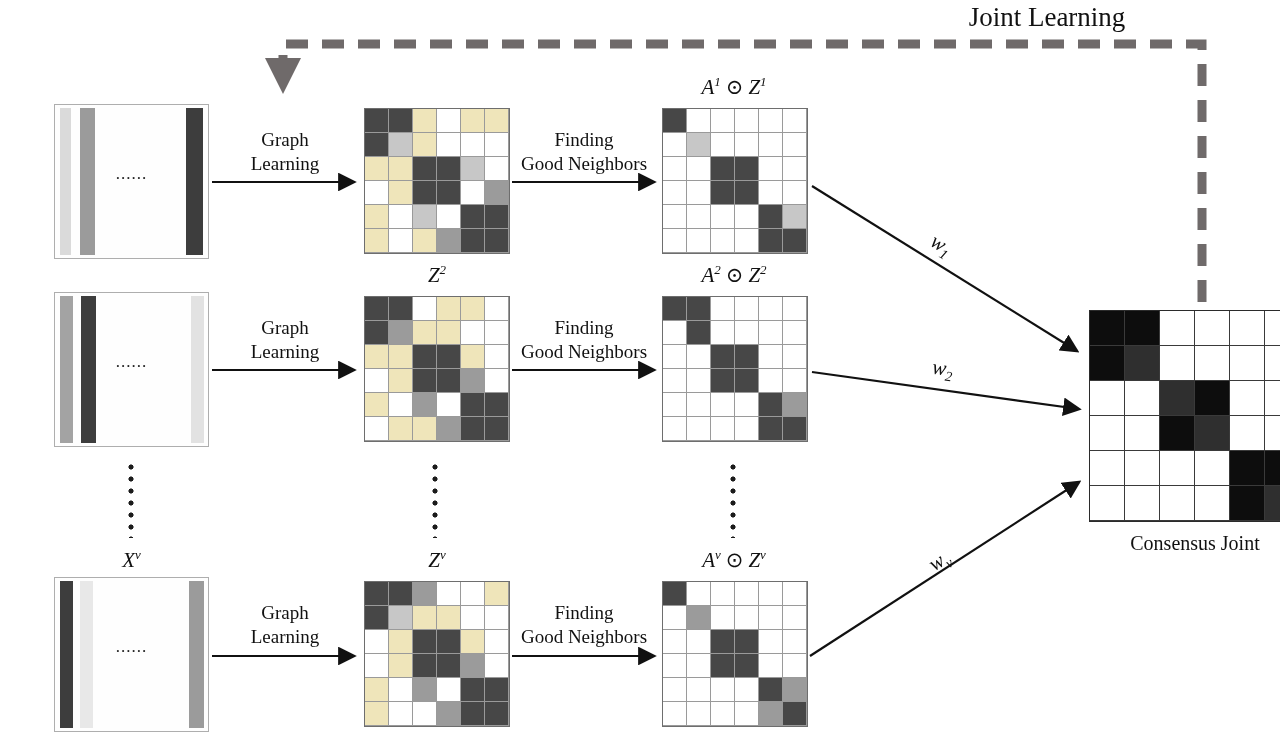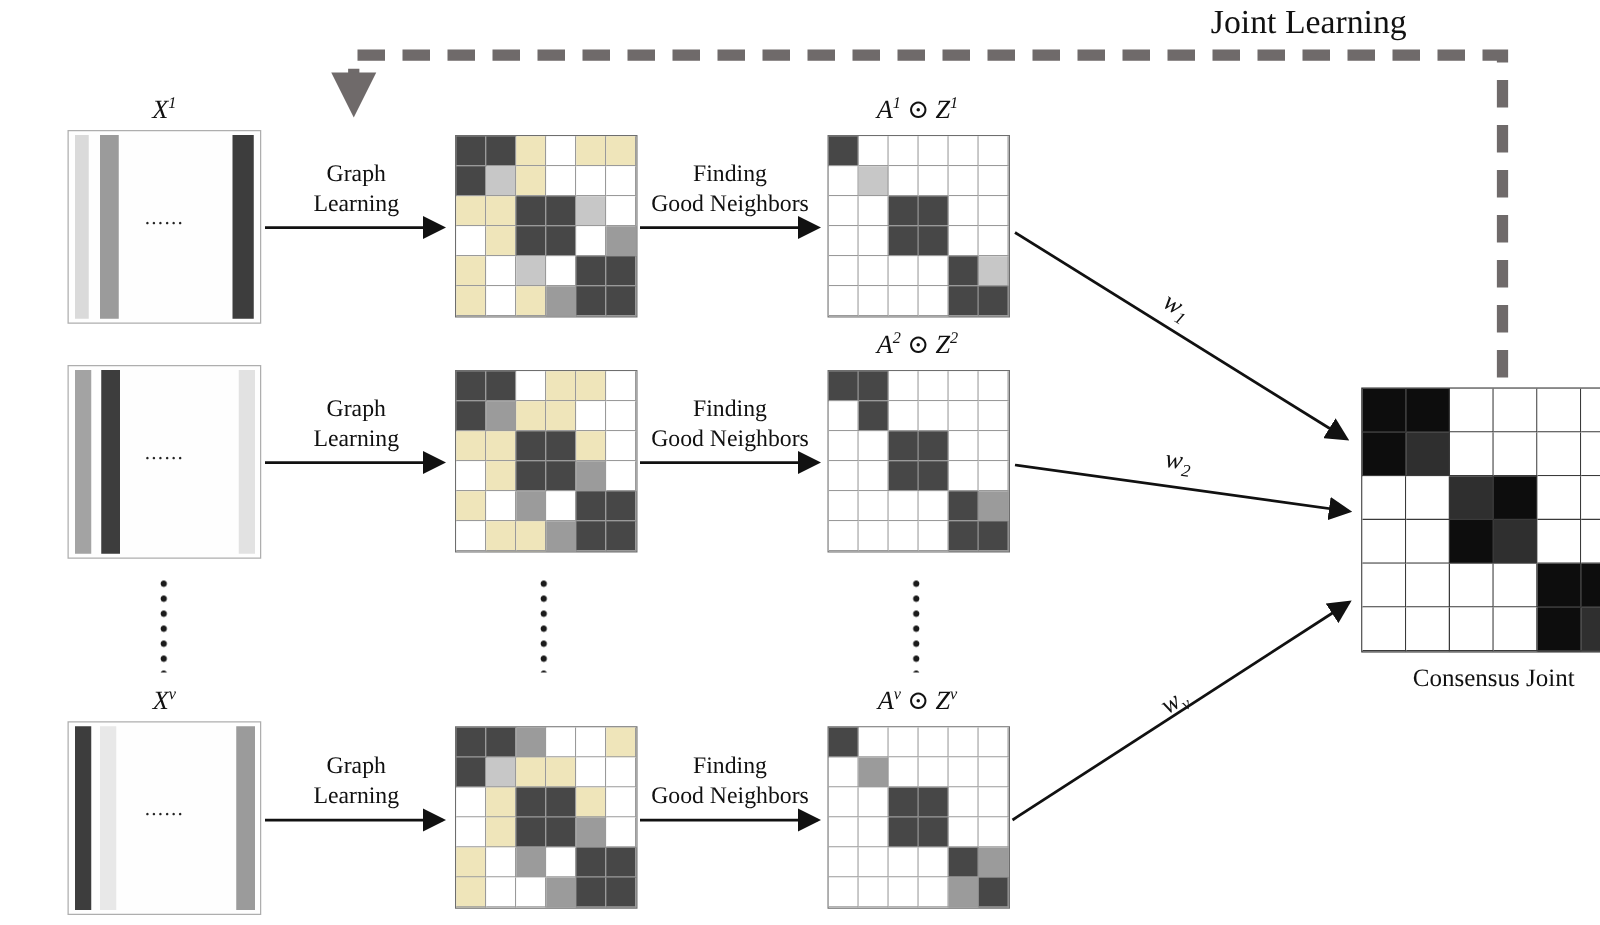--- a/index.html
+++ b/index.html
@@ -34,23 +34,20 @@
   .consensus-label{font-size:20px;text-align:center;}
   svg.overlay{position:absolute;left:0;top:0;pointer-events:none;}
 </style>
 </head>
 <body>
 
 <div class="stage">
 
   <div class="abs joint" style="left:888px;top:2px;width:230px;">Joint Learning</div>
 
-  <div class="abs mlabel" style="left:10px;top:74px;width:155px;">
-    <i>X</i><sup>1</sup>
-  </div>
   <div class="abs xmatrix" style="left:10px;top:104px;width:155px;height:155px;">
     <div class="xdots">......</div>
   <div class="xbar" style="left: 5px; width: 11px; background: rgb(218, 218, 218);"></div>
       <div class="xbar" style="left: 25px; width: 15px; background: rgb(155, 155, 155);"></div>
       <div class="xbar" style="left: 131px; width: 17px; background: rgb(61, 61, 61);"></div>
     </div>
 
   <div class="abs arrowlabel" style="left:171px;top:128px;width:140px;">
     <div>Graph</div>
     <div>Learning</div>
@@ -151,20 +148,23 @@
   <div class="xbar" style="left: 5px; width: 13px; background: rgb(163, 163, 163);"></div>
       <div class="xbar" style="left: 26px; width: 15px; background: rgb(61, 61, 61);"></div>
       <div class="xbar" style="left: 136px; width: 13px; background: rgb(226, 226, 226);"></div>
     </div>
 
   <div class="abs arrowlabel" style="left:171px;top:316px;width:140px;">
     <div>Graph</div>
     <div>Learning</div>
   </div>
 
+  <div class="abs mlabel" style="left:320px;top:262px;width:146px;">
+    <i>Z</i><sup>2</sup>
+  </div>
   <div class="abs grid small" style="left:320px;top:296px;">
       <div class="cell" style="background: rgb(71, 71, 71);"></div>
       <div class="cell" style="background: rgb(71, 71, 71);"></div>
       <div class="cell" style="background: rgb(255, 255, 255);"></div>
       <div class="cell" style="background: rgb(239, 229, 186);"></div>
       <div class="cell" style="background: rgb(239, 229, 186);"></div>
       <div class="cell" style="background: rgb(255, 255, 255);"></div>
       <div class="cell" style="background: rgb(71, 71, 71);"></div>
       <div class="cell" style="background: rgb(155, 155, 155);"></div>
       <div class="cell" style="background: rgb(239, 229, 186);"></div>
@@ -260,20 +260,23 @@
   <div class="xbar" style="left: 5px; width: 13px; background: rgb(61, 61, 61);"></div>
       <div class="xbar" style="left: 25px; width: 13px; background: rgb(232, 232, 232);"></div>
       <div class="xbar" style="left: 134px; width: 15px; background: rgb(155, 155, 155);"></div>
     </div>
 
   <div class="abs arrowlabel" style="left:171px;top:601px;width:140px;">
     <div>Graph</div>
     <div>Learning</div>
   </div>
 
+  <div class="abs mlabel" style="left:320px;top:547px;width:146px;">
+    <i>Z</i><sup>v</sup>
+  </div>
   <div class="abs grid small" style="left:320px;top:581px;">
       <div class="cell" style="background: rgb(71, 71, 71);"></div>
       <div class="cell" style="background: rgb(71, 71, 71);"></div>
       <div class="cell" style="background: rgb(155, 155, 155);"></div>
       <div class="cell" style="background: rgb(255, 255, 255);"></div>
       <div class="cell" style="background: rgb(255, 255, 255);"></div>
       <div class="cell" style="background: rgb(239, 229, 186);"></div>
       <div class="cell" style="background: rgb(71, 71, 71);"></div>
       <div class="cell" style="background: rgb(199, 199, 199);"></div>
       <div class="cell" style="background: rgb(239, 229, 186);"></div>
@@ -304,21 +307,21 @@
       <div class="cell" style="background: rgb(155, 155, 155);"></div>
       <div class="cell" style="background: rgb(71, 71, 71);"></div>
       <div class="cell" style="background: rgb(71, 71, 71);"></div>
     </div>
 
   <div class="abs arrowlabel" style="left:455px;top:601px;width:170px;">
     <div>Finding</div>
     <div>Good Neighbors</div>
   </div>
 
-  <div class="abs mlabel" style="left:600px;top:547px;width:180px;">
+  <div class="abs mlabel" style="left:600px;top:547px;width:180px;font-family:Liberation Serif, serif;">
     <i>A</i><sup>v</sup><span class="op">⊙</span><i>Z</i><sup>v</sup>
   </div>
   <div class="abs grid small" style="left:618px;top:581px;">
       <div class="cell" style="background: rgb(71, 71, 71);"></div>
       <div class="cell" style="background: rgb(255, 255, 255);"></div>
       <div class="cell" style="background: rgb(255, 255, 255);"></div>
       <div class="cell" style="background: rgb(255, 255, 255);"></div>
       <div class="cell" style="background: rgb(255, 255, 255);"></div>
       <div class="cell" style="background: rgb(255, 255, 255);"></div>
       <div class="cell" style="background: rgb(255, 255, 255);"></div>

